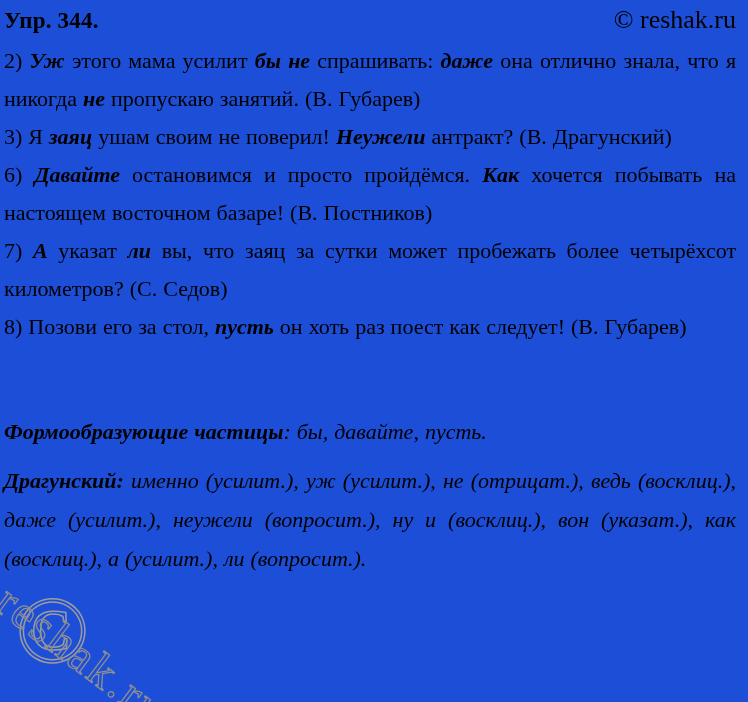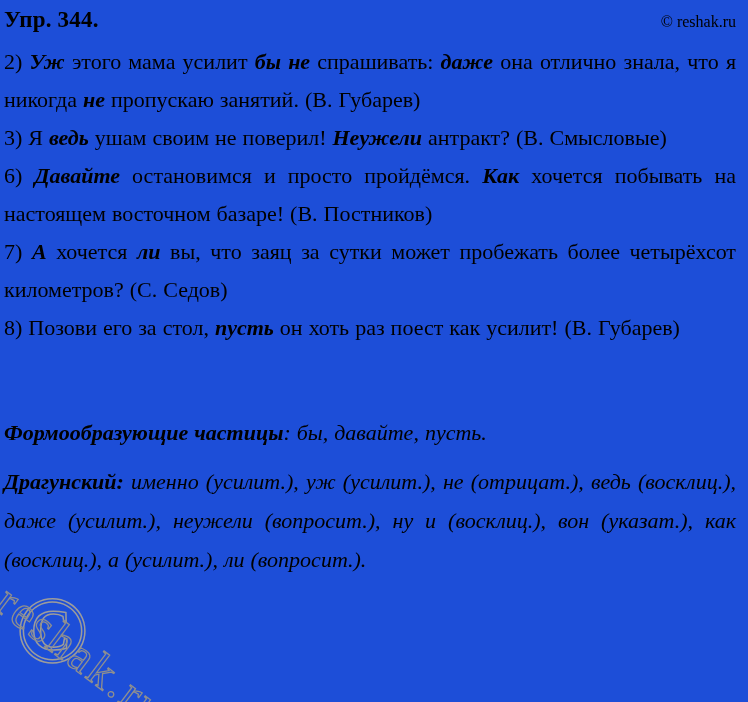--- a/index.html
+++ b/index.html
@@ -24,21 +24,21 @@
     align-items: baseline;
     font-size: 22px;
     line-height: 32px;
   }
   .exercise-title {
     font-weight: bold;
     font-size: 23px;
     letter-spacing: 0.2px;
   }
   .copyright {
-    font-size: 16px;
+    font-size: 26px;
   }
   .sentence-list {
     margin-top: 5px;
   }
   .sentence {
     margin: 0;
     font-size: 22px;
     line-height: 38px;
     text-align: justify;
     word-spacing: 0.5px;
@@ -103,24 +103,24 @@
 
 <div class="page">
 
   <div class="topbar">
     <span class="exercise-title">Упр. 344.</span>
     <span class="copyright">© reshak.ru</span>
   </div>
 
   <div class="sentence-list">
       <p class="sentence"><span>2) </span><span class="prt">Уж</span><span> этого мама усилит </span><span class="prt">бы не</span><span> спрашивать: </span><span class="prt">даже</span><span> она отлично знала, что я никогда </span><span class="prt">не</span><span> пропускаю занятий. (В. Губарев)</span></p>
-      <p class="sentence"><span>3) Я </span><span class="prt">ведь</span><span> ушам своим не поверил! </span><span class="prt">Неужели</span><span> антракт? (В. Смысловые)</span></p>
+      <p class="sentence"><span>3) Я </span><span class="prt">заяц</span><span> ушам своим не поверил! </span><span class="prt">Неужели</span><span> антракт? (В. Драгунский)</span></p>
       <p class="sentence"><span>6) </span><span class="prt">Давайте</span><span> остановимся и просто пройдёмся. </span><span class="prt">Как</span><span> хочется побывать на настоящем восточном базаре! (В. Постников)</span></p>
-      <p class="sentence"><span>7) </span><span class="prt">А</span><span> хочется </span><span class="prt">ли</span><span> вы, что заяц за сутки может пробежать более четырёхсот километров? (С. Седов)</span></p>
-      <p class="sentence"><span>8) Позови его за стол, </span><span class="prt">пусть</span><span> он хоть раз поест как усилит! (В. Губарев)</span></p>
+      <p class="sentence"><span>7) </span><span class="prt">А</span><span> указат </span><span class="prt">ли</span><span> вы, что заяц за сутки может пробежать более четырёхсот километров? (С. Седов)</span></p>
+      <p class="sentence"><span>8) Позови его за стол, </span><span class="prt">пусть</span><span> он хоть раз поест как следует! (В. Губарев)</span></p>
     </div>
 
   <div class="answers">
       <p class="answer-line"><span class="prt">Формообразующие частицы</span><span>: бы, давайте, пусть.</span></p>
       <p class="answer-line"><span class="prt">Драгунский:</span><span> именно (усилит.), уж (усилит.), не (отрицат.), ведь (восклиц.), даже (усилит.), неужели (вопросит.), ну и (восклиц.), вон (указат.), как (восклиц.), а (усилит.), ли (вопросит.).</span></p>
     </div>
 
   <div class="watermark" aria-hidden="true">
     <span class="wm-copy">©</span>
     <span class="wm-text">reshak.ru</span>

